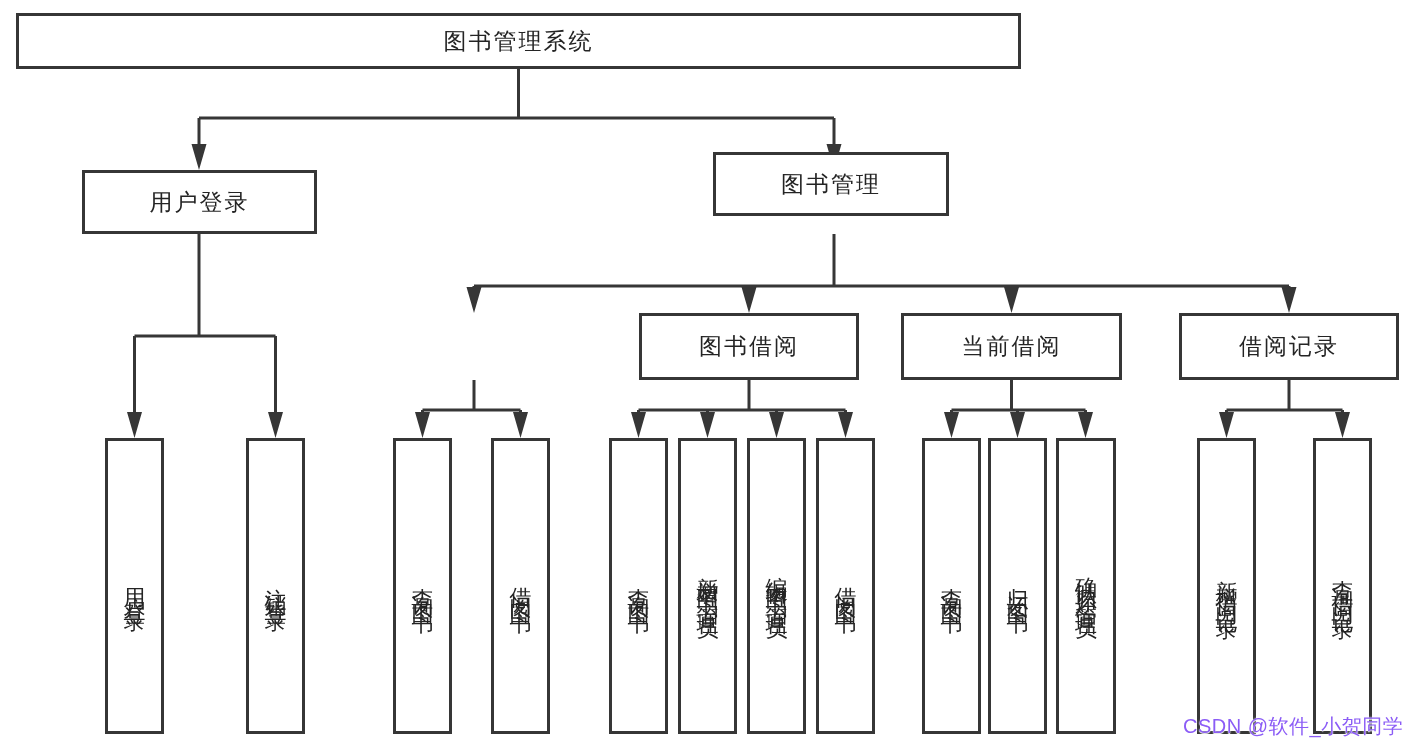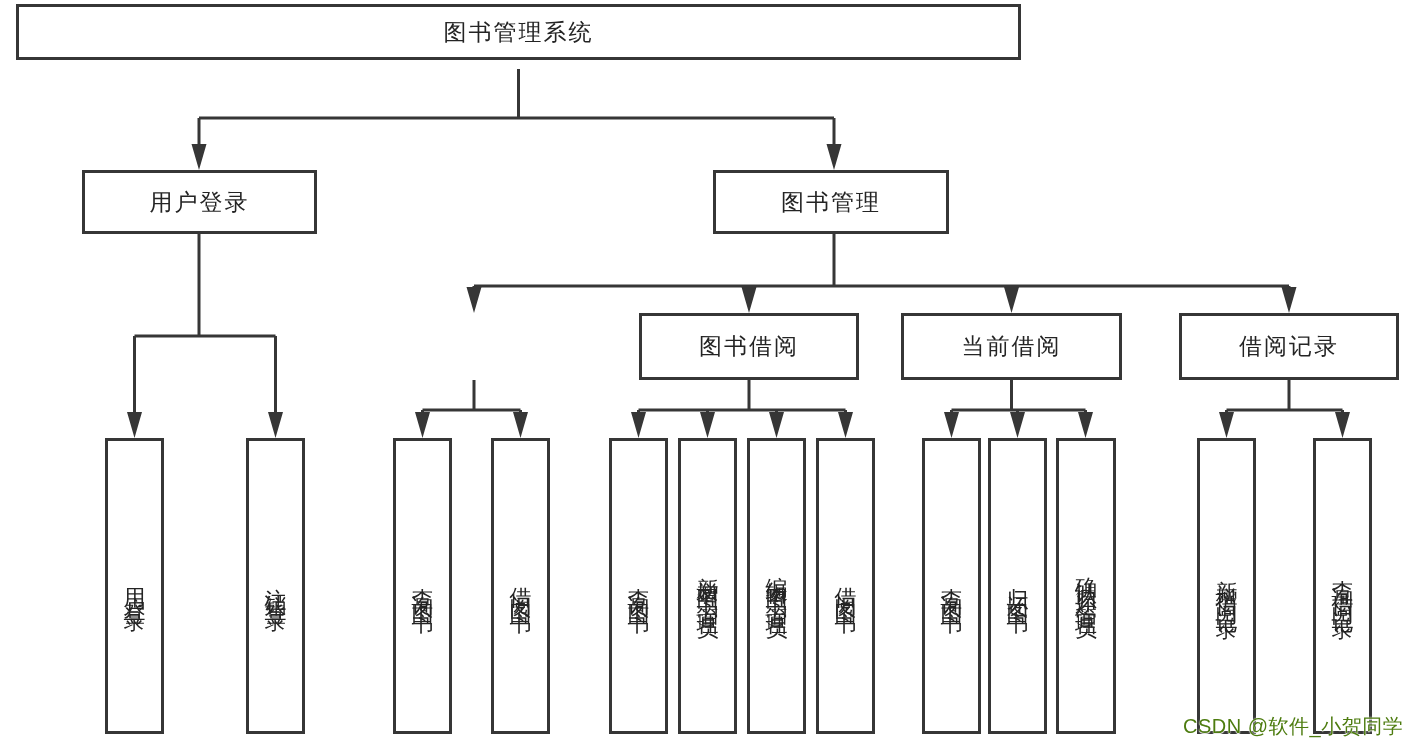--- a/index.html
+++ b/index.html
@@ -12,21 +12,21 @@
     position:absolute;z-index:2;box-sizing:border-box;
     background:#ffffff;border:3px solid #363636;color:#242424;
     display:flex;align-items:center;justify-content:center;
   }
   .h{font-size:23px;letter-spacing:2px;white-space:nowrap;}
   .v{writing-mode:vertical-rl;text-orientation:mixed;font-size:22px;}
   .v span{letter-spacing:8px;}
   .v.long span{letter-spacing:6px;}
   .watermark{
     position:absolute;left:1183px;top:713px;z-index:5;white-space:nowrap;
-    font-size:20px;color:#4d7c0f;letter-spacing:0.5px;
+    font-size:20px;color:#8b5cf6;letter-spacing:0.5px;
     text-shadow:0 0 2px #ffffff,0 1px 1px #ffffff;
   }
 </style>
 </head>
 <body>
 
 <div class="canvas">
 
   <svg class="connectors" width="1405" height="747" viewBox="0 0 1405 747">
     <path fill="none" stroke="#363636" stroke-width="3" d="M518.5 69 V118 M199 118 H834 M199 118 V146 M834 118 V146
@@ -50,28 +50,28 @@
              M700 412 L715 412 L707.5 438 Z
              M769 412 L784 412 L776.5 438 Z
              M838 412 L853 412 L845.5 438 Z
              M944 412 L959 412 L951.5 438 Z
              M1010 412 L1025 412 L1017.5 438 Z
              M1078 412 L1093 412 L1085.5 438 Z
              M1219 412 L1234 412 L1226.5 438 Z
              M1335 412 L1350 412 L1342.5 438 Z"></path>
   </svg>
 
-  <div class="box h" style="left:16px;top:4px;width:1005px;height:56px">
+  <div class="box h" style="left:16px;top:13px;width:1005px;height:56px">
     <span>图书管理系统</span>
   </div>
 
   <div class="box h" style="left:82px;top:170px;width:235px;height:64px">
     <span>用户登录</span>
   </div>
-  <div class="box h" style="left:713px;top:170px;width:236px;height:64px">
+  <div class="box h" style="left:713px;top:152px;width:236px;height:64px">
     <span>图书管理</span>
   </div>
 
   <div class="box h" style="left:901px;top:313px;width:221px;height:67px">
     <span>当前借阅</span>
   </div>
   <div class="box h" style="left:639px;top:313px;width:220px;height:67px">
     <span>图书借阅</span>
   </div>
   <div class="box h" style="left:1179px;top:313px;width:220px;height:67px">

